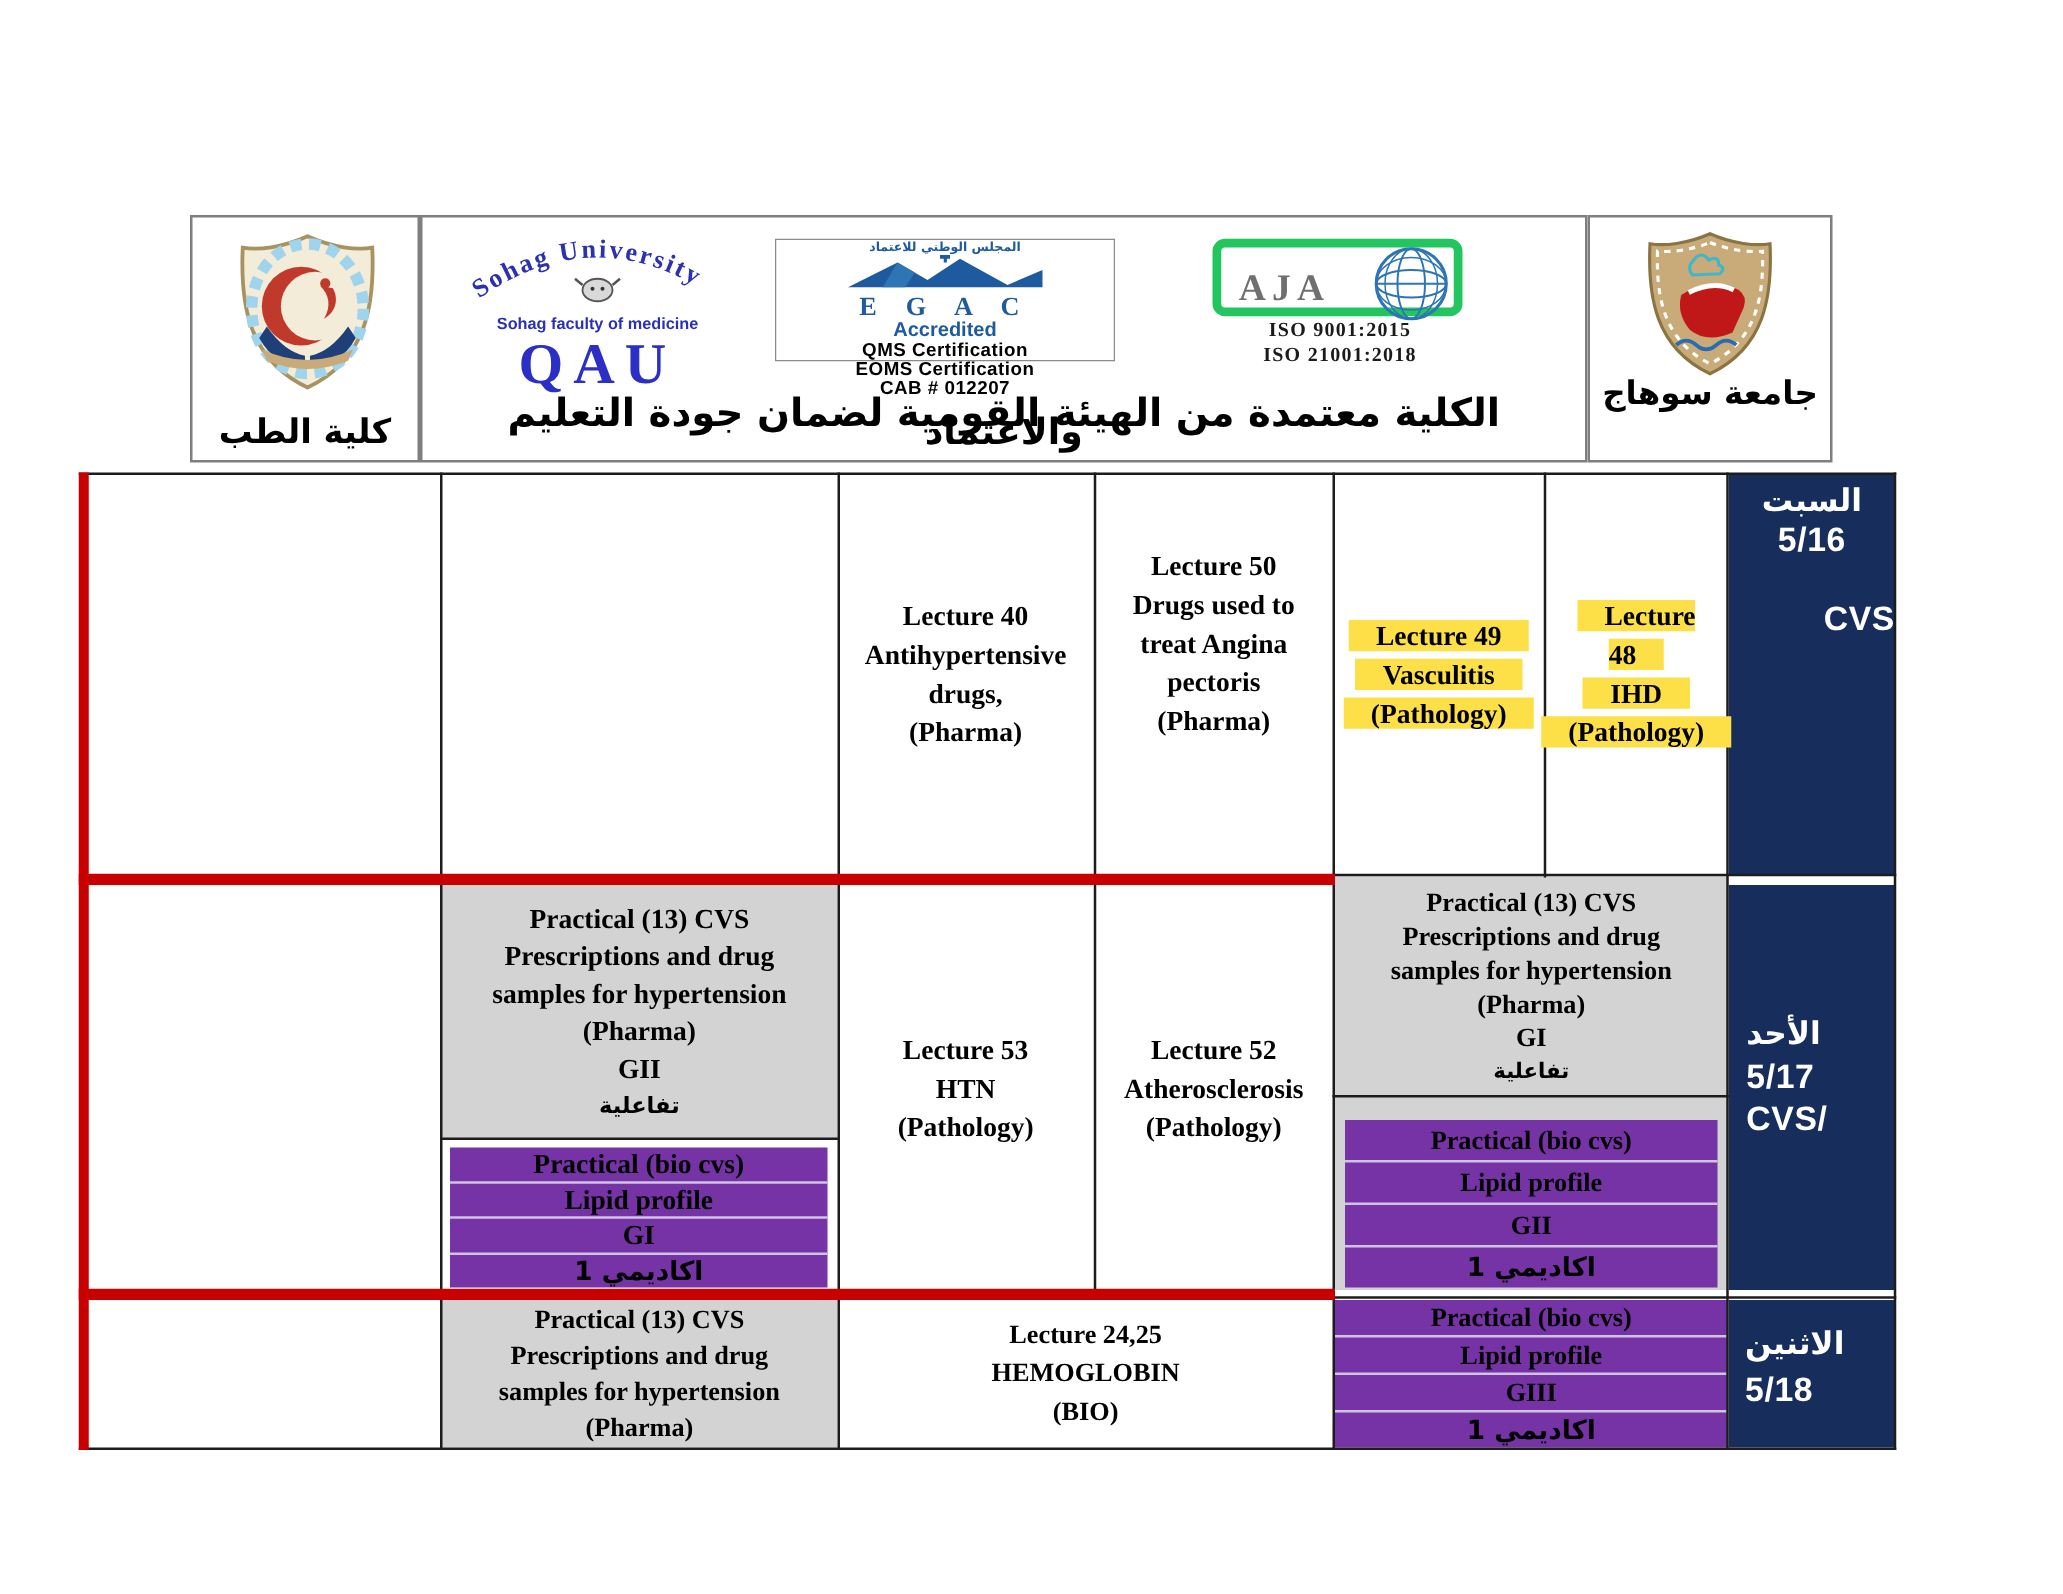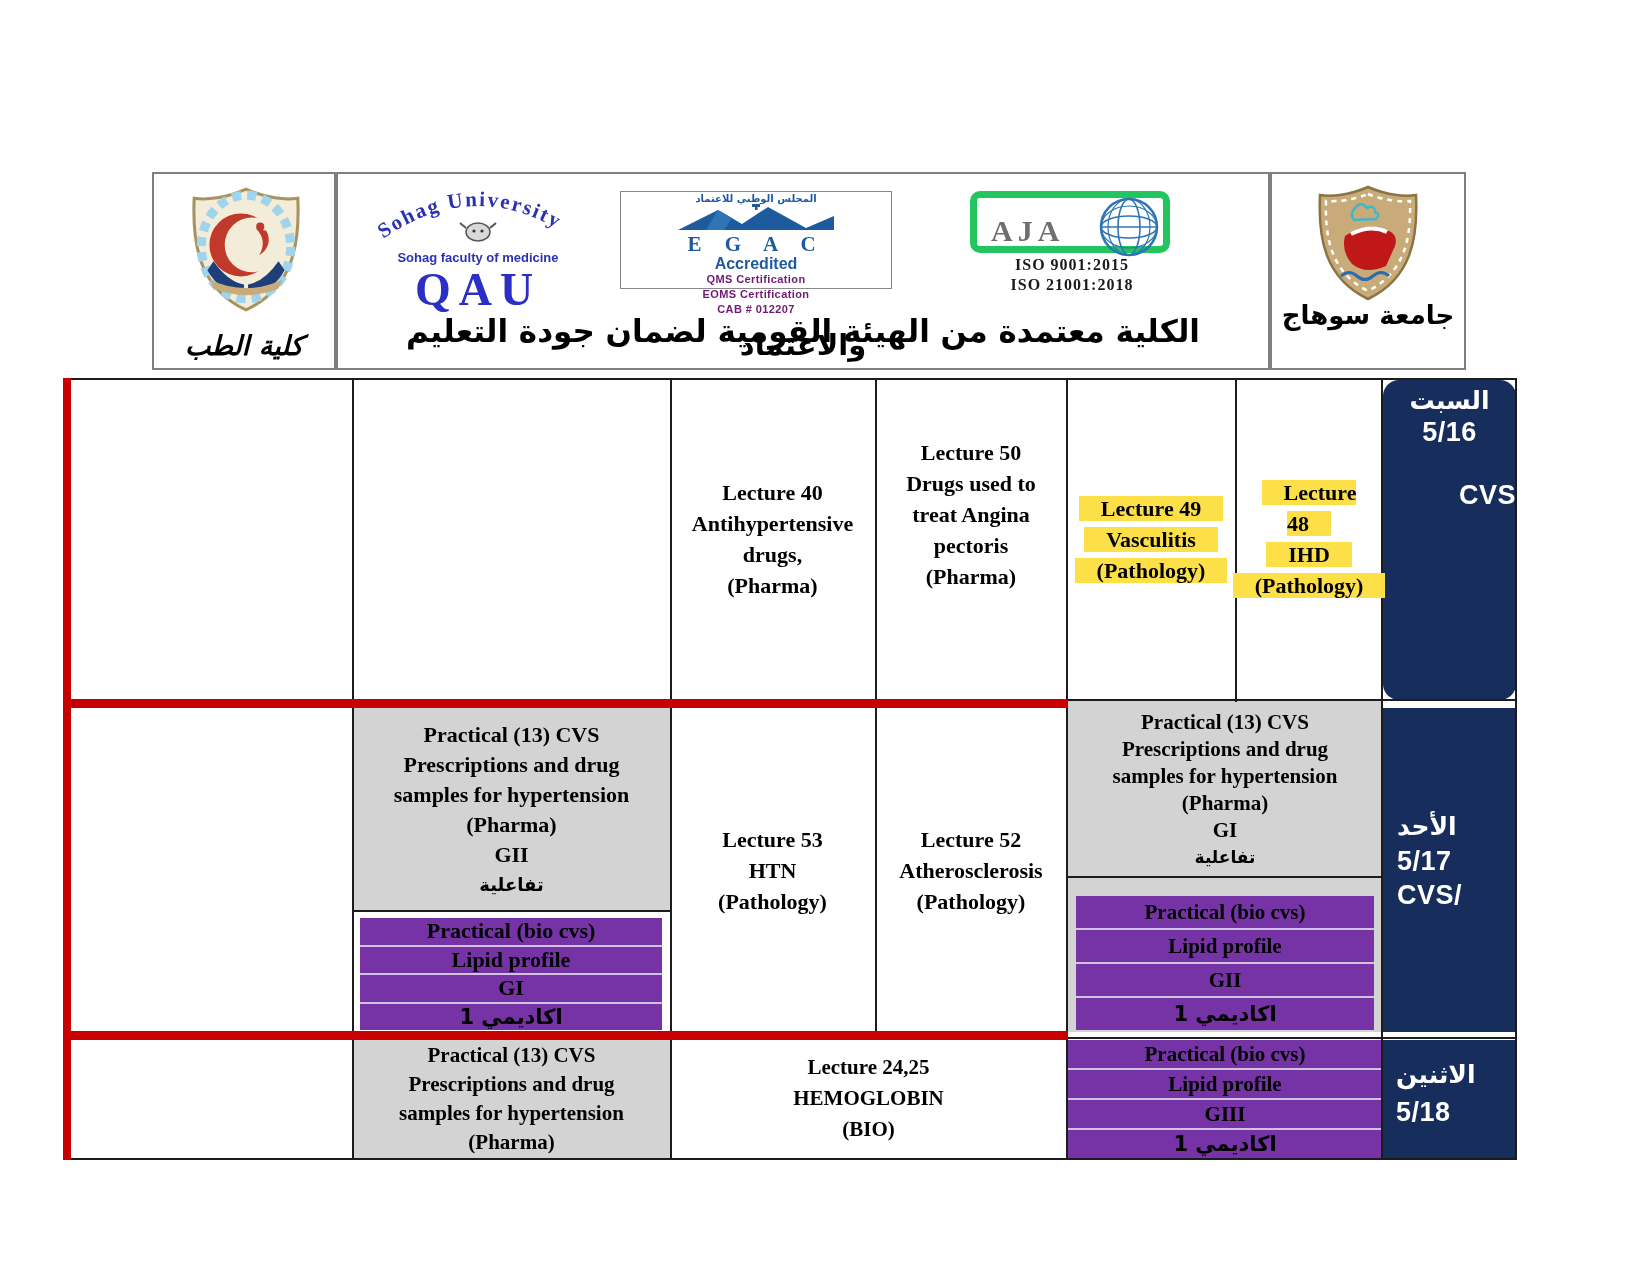--- a/index.html
+++ b/index.html
@@ -24,21 +24,21 @@
         font-family:"Liberation Serif",serif;font-weight:700;color:#000;font-size:21px;}
   .prow + .prow{border-top:2px solid #cfc3e0;}
   .arline{font-family:"DejaVu Sans",sans-serif;font-weight:700;}
   .hl{background:#fde047;padding:0 22px;}
   .daycell{position:absolute;background:#172E5C;color:#fff;z-index:2;box-sizing:border-box;
            font-family:"Liberation Sans",sans-serif;font-weight:700;}
   .dn{font-family:"DejaVu Sans",sans-serif;font-weight:700;font-size:25px;}
   .dd,.dc{font-size:27px;letter-spacing:.5px;}
   
   .egacblue{color:#1d5a9e;}
-  .certline{font-size:11px;font-weight:700;color:#701a75;line-height:15px;letter-spacing:.4px;}
+  .certline{font-size:15px;font-weight:700;color:#000000;line-height:15px;letter-spacing:.4px;}
   .isoline{font-size:16px;font-weight:700;color:#1a1a1a;line-height:20px;letter-spacing:1px;
            font-family:"Liberation Serif",serif;}
 </style>
 </head>
 <body>
 
 <div id="page">
 
   <div>
 
@@ -47,21 +47,21 @@
         <path d="M60,3 C80,12 99,14 111,12 C113,56 107,100 60,122 C13,100 7,56 9,12 C21,14 40,12 60,3 Z" fill="#f3ecd8" stroke="#a8925f" stroke-width="3"></path>
         <ellipse cx="60" cy="60" rx="44" ry="51" fill="none" stroke="#9fd4ec" stroke-width="9" stroke-dasharray="9 6"></ellipse>
         <circle cx="55" cy="58" r="31" fill="#c0392b"></circle>
         <circle cx="66" cy="58" r="27" fill="#f3ecd8"></circle>
         <path d="M70,42 c7,7 9,16 3,26 c9,-5 12,-15 7,-24 z" fill="#c0392b"></path>
         <circle cx="74" cy="40" r="4" fill="#c0392b"></circle>
         <path d="M28,74 q14,20 30,23 l0,9 q-24,-1 -36,-23 z" fill="#1e3f77"></path>
         <path d="M92,74 q-14,20 -30,23 l0,9 q24,-1 36,-23 z" fill="#1e3f77"></path>
         <path d="M24,92 q36,17 72,0 l-4,9 q-32,13 -64,0 z" fill="#c9ab79"></path>
       </svg>
-      <div class="caption arfont" style="top:156px;font-size:27px;font-style:italic;">كلية الطب</div>
+      <div class="caption arfont" style="top:156px;font-size:27px;">كلية الطب</div>
     </div>
 
     <div class="hbox" style="left:336px;top:172px;width:934px;height:198px;">
 
       <div class="abs" style="left:20px;top:8px;width:240px;height:140px;text-align:center;">
         <svg width="240" height="66" viewBox="0 0 240 66">
           <defs>
               <path id="qarc" d="M18,62 Q120,-14 222,62" fill="none"></path>
             </defs>
           <text font-family="Liberation Serif, serif" font-size="21" font-weight="bold" fill="#2b31b3" letter-spacing="2">
@@ -125,21 +125,21 @@
       <div class="caption arfont" style="top:126px;font-size:26px;">جامعة سوهاج</div>
     </div>
   </div>
 
   <div>
 
     <div class="bg grayc" style="left:353px;top:708px;width:317px;height:204px;"></div>
     <div class="bg grayc" style="left:1068px;top:701px;width:314px;height:331px;"></div>
     <div class="bg grayc" style="left:353px;top:1040px;width:317px;height:118px;"></div>
 
-    <div class="daycell" style="left:1383px;top:380px;width:133px;height:320px;border-radius:16px;">
+    <div class="daycell" style="left:1383px;top:380px;width:133px;height:320px;">
       <div class="dn" style="text-align:center;margin-top:6px;">السبت</div>
       <div class="dd" style="text-align:center;margin-top:2px;">5/16</div>
       <div class="dc" style="margin:32px 0 0 4px;text-align:right;">CVS</div>
     </div>
     <div class="daycell" style="left:1383px;top:708px;width:133px;height:324px;">
       <div class="dn" style="margin:104px 0 0 14px;">الأحد</div>
       <div class="dd" style="margin:5px 0 0 14px;">5/17</div>
       <div class="dc" style="margin:3px 0 0 14px;">CVS/</div>
     </div>
     <div class="daycell" style="left:1383px;top:1040px;width:133px;height:118px;">

